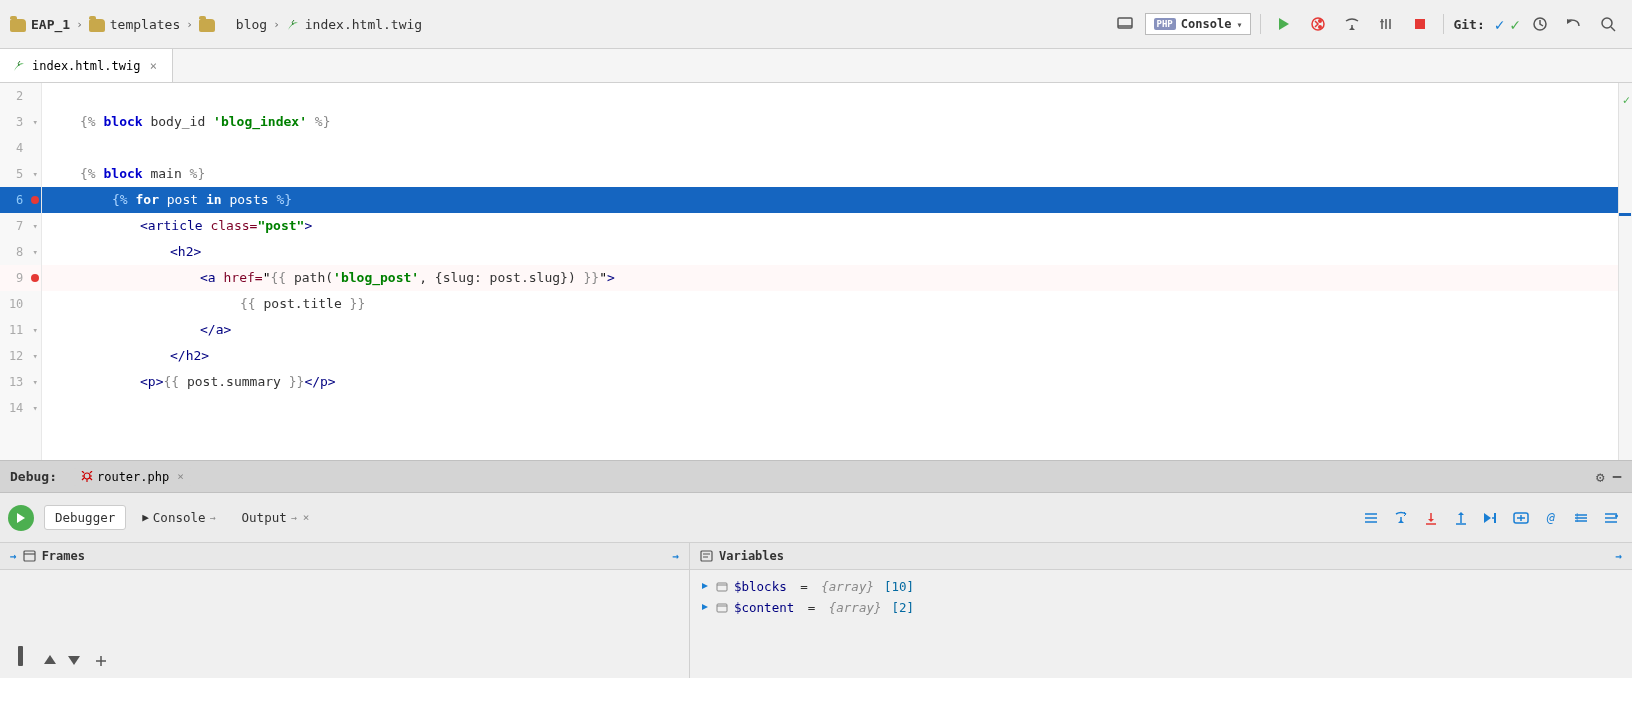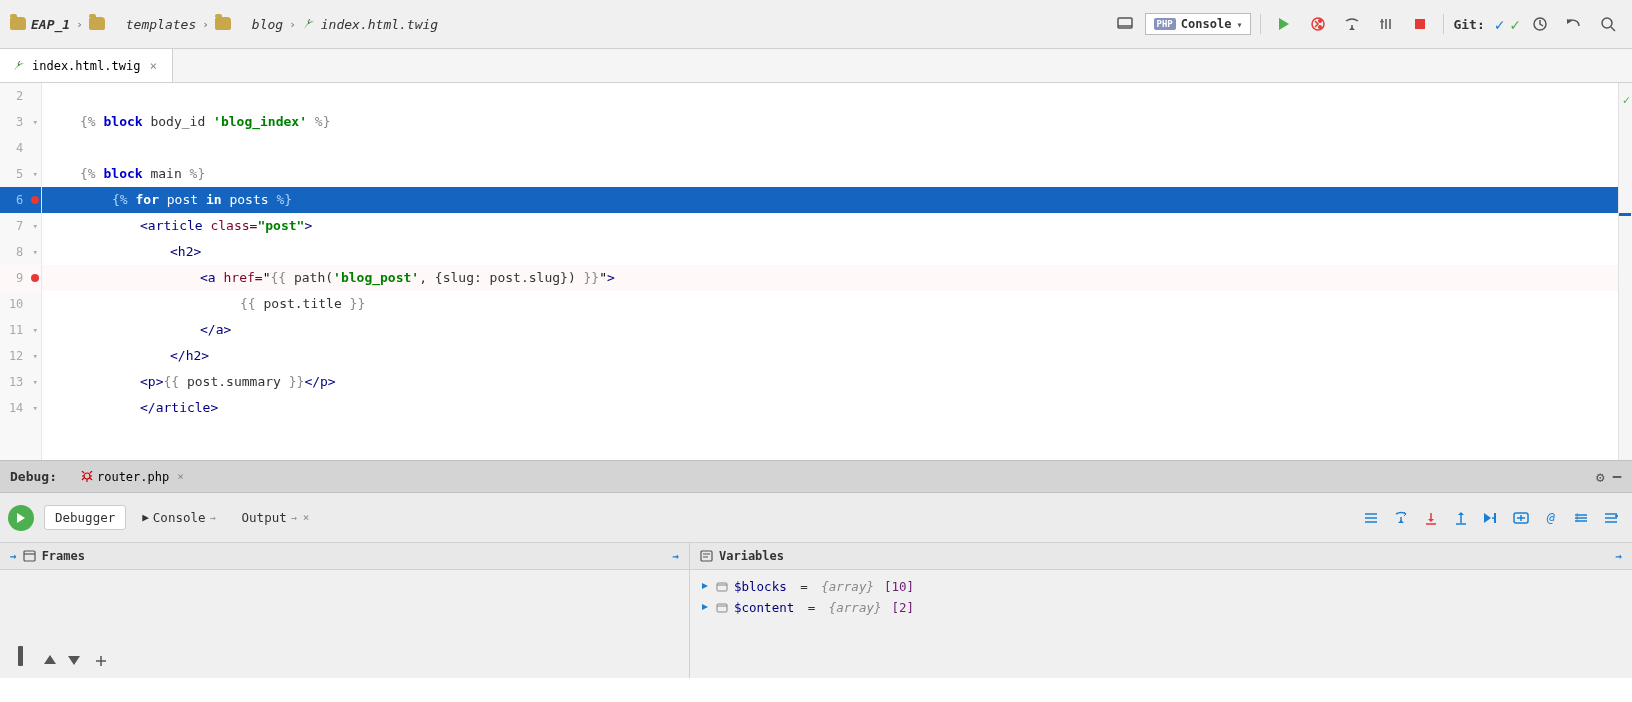--- a/index.html
+++ b/index.html
@@ -17,23 +17,22 @@
     }
     .breadcrumb {
       display: flex;
       align-items: center;
       gap: 4px;
       font-size: 13px;
       color: #333;
     }
     .breadcrumb-folder {
       display: flex;
-      align-items: flex-start;
+      align-items: flex-end;
       gap: 3px;
-      font-style: italic;
     }
     .folder-icon {
       width: 16px;
       height: 13px;
       background: #c8a84b;
       border-radius: 2px 4px 2px 2px;
       display: inline-block;
       position: relative;
     }
     .folder-icon::before {
@@ -330,35 +329,35 @@
       display: flex;
       align-items: center;
       gap: 6px;
       padding: 3px 0;
     }
     .var-name {
       color: #000080;
     }
     .var-eq { color: #333; }
     .var-type { color: #888; font-style: italic; }
-    .var-count { color: #701a75; }
+    .var-count { color: #0369a1; }
   </style>
 </head>
 <body>
 
 <div class="top-toolbar">
   <div class="breadcrumb">
     <span class="breadcrumb-folder">
       <span class="folder-icon"></span>
       <span style="font-weight:bold; font-size:13px; margin-left:2px;">EAP_1</span>
     </span>
     <span class="chevron-right">›</span>
     <span class="breadcrumb-folder">
       <span class="folder-icon"></span>
-      <span style="font-size:13px; margin-left:18px;">templates</span>
+      <span style="font-size:13px; margin-left:2px;">templates</span>
     </span>
     <span class="chevron-right">›</span>
     <span class="breadcrumb-folder">
       <span class="folder-icon"></span>
       <span style="font-size:13px; margin-left:18px;">blog</span>
     </span>
     <span class="chevron-right">›</span>
     <span class="breadcrumb-folder">
       <span class="twig-icon">
         <svg viewBox="0 0 14 14" fill="none">
@@ -592,24 +591,20 @@
       <div class="code-line">
         <span style="margin-left:120px;"></span>
         <span class="tag">&lt;/h2&gt;</span>
       </div>
 
       <div class="code-line">
         <span style="margin-left:90px;"></span>
         <span class="tag">&lt;p&gt;</span><span style="color:#888;">{{</span>&nbsp;<span style="color:#333;text-align:center;">post.summary</span>&nbsp;<span style="color:#888;">}}</span><span class="tag">&lt;/p&gt;</span>
       </div>
 
-      <div class="code-line">
-        <span style="margin-left:90px;"></span>
-        <span class="tag">&lt;/article&gt;</span>
-      </div>
     </div>
   </div>
 
   <div style="position:absolute; right:0; top:0; width:14px; height:377px; background:#f5f5f5; border-left:1px solid #e0e0e0;">
 
     <div style="position:absolute; top:10px; right:2px; color:#4caf50; font-size:12px; font-weight:bold;">✓</div>
 
     <div style="position:absolute; top:130px; right:1px; width:12px; height:3px; background:#1565c0;"></div>
   </div>
 </div>

